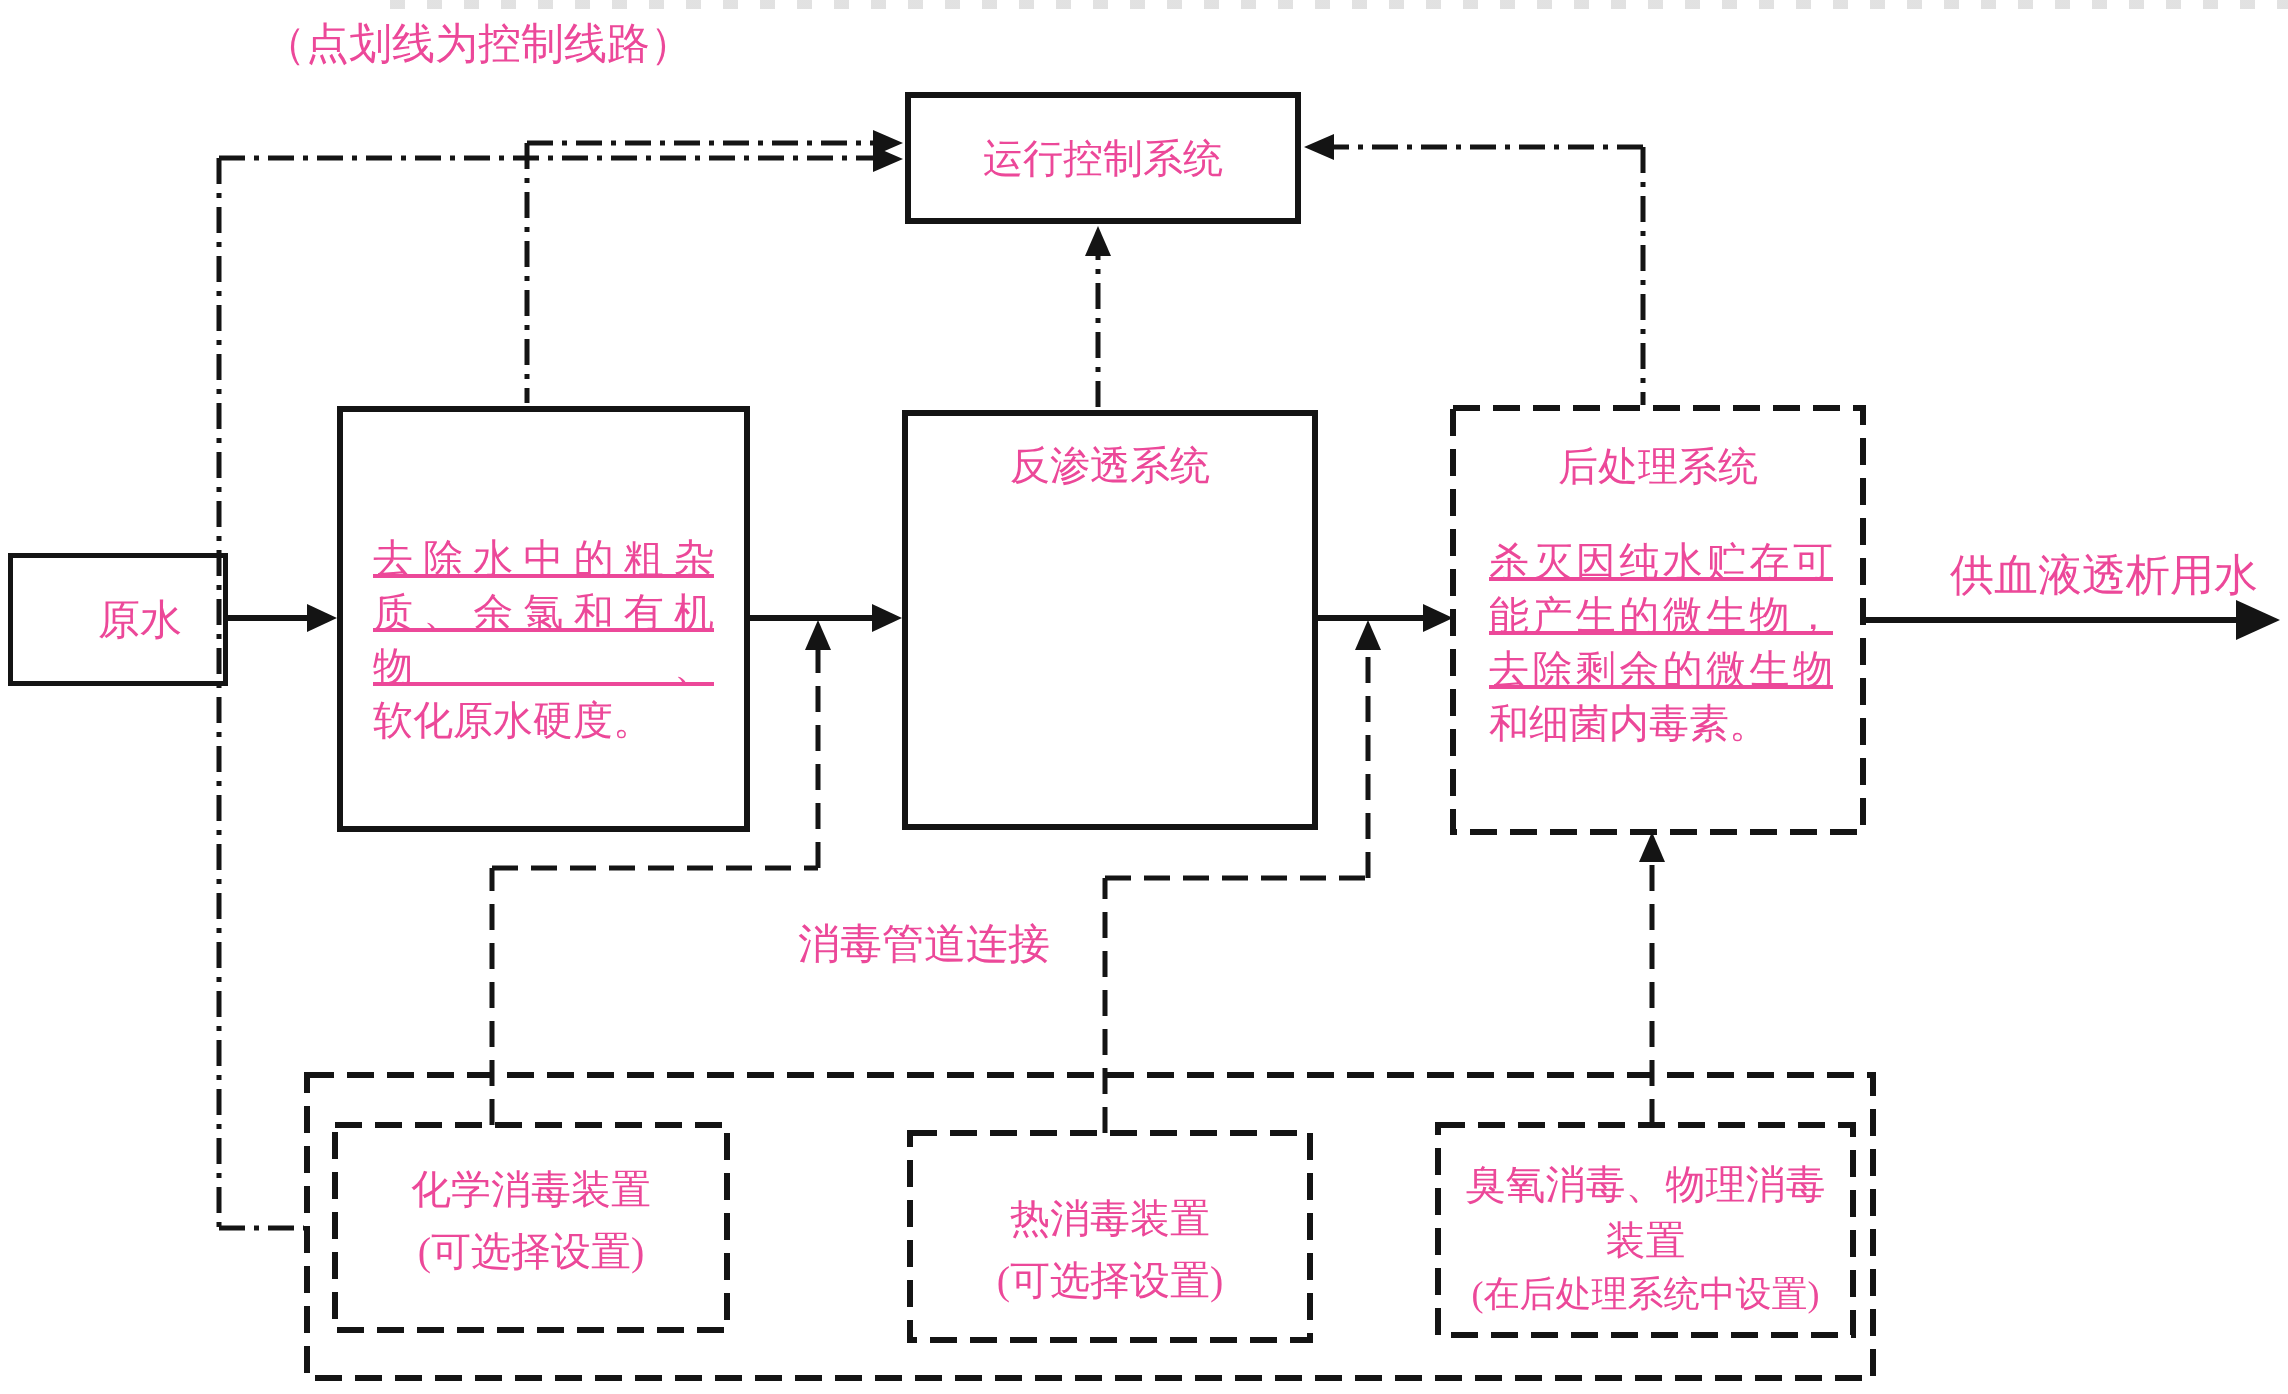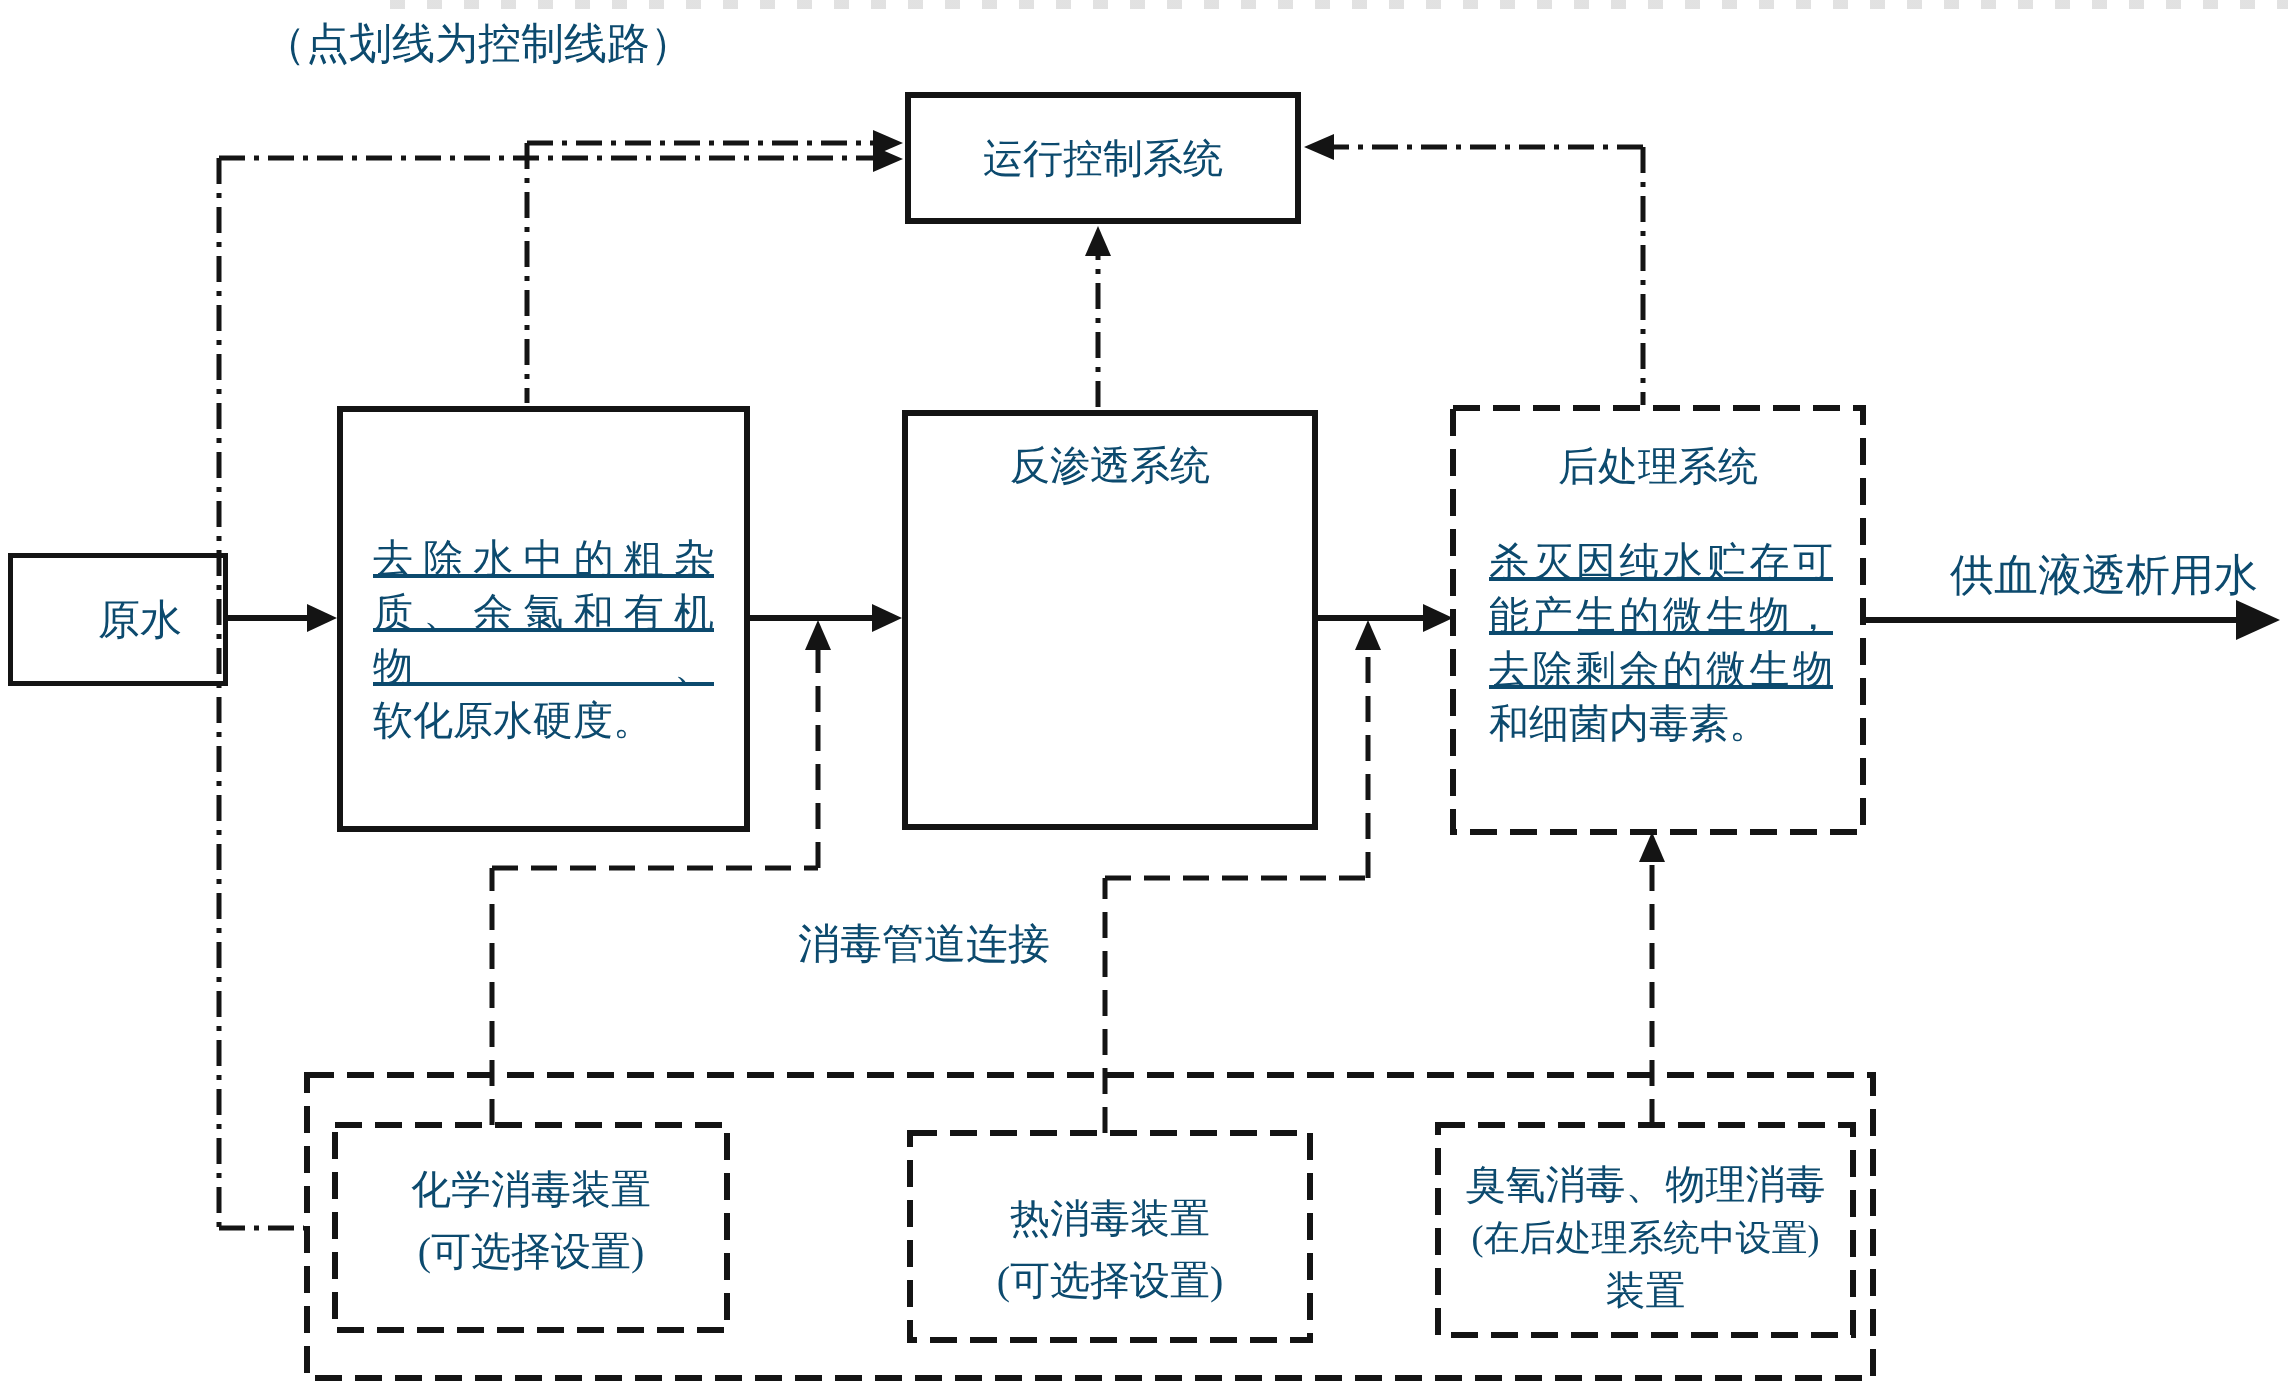--- a/index.html
+++ b/index.html
@@ -1,18 +1,18 @@
 <!DOCTYPE html>
 <html><head>
 <meta charset="utf-8">
 <style>
   html,body{margin:0;padding:0;background:#ffffff;}
   #stage{
     position:relative;width:2288px;height:1394px;background:#ffffff;overflow:hidden;
-    font-family:"Liberation Serif","DejaVu Serif",serif;color:#0c4a6e;
+    font-family:"Liberation Serif","DejaVu Serif",serif;color:#ec4899;
   }
   .abs{position:absolute;}
   
   .sysbox{position:absolute;background:#fff;border:6px solid #141414;box-sizing:border-box;}
   .sysbox .title{position:absolute;left:0;right:0;top:26px;text-align:center;font-size:40px;line-height:48px;white-space:nowrap;}
   .sysbox .body{position:absolute;top:120px;font-size:40px;line-height:54px;}
   .bl{text-align:justify;text-align-last:justify;text-decoration:underline;}
   .bl-last{text-align:left;text-align-last:left;}
   .label{position:absolute;font-size:42px;line-height:48px;white-space:nowrap;}
   
@@ -73,22 +73,22 @@
     <div>(可选择设置)</div>
   </div>
 
   <div class="dashcap txt" style="left:910px;top:1188px;width:400px;line-height:62px;">
     <div>热消毒装置</div>
     <div>(可选择设置)</div>
   </div>
 
   <div class="dashcap txt" style="left:1438px;top:1157px;width:415px;line-height:56px;">
     <div>臭氧消毒、物理消毒</div>
+    <div>装置</div>
     <div style="font-size:36px;line-height:50px;">(在后处理系统中设置)</div>
-    <div>装置</div>
   </div>
 
   <svg id="svglayer" width="2288" height="1394" viewBox="0 0 2288 1394">
     <g stroke="#141414" fill="none">
 
       <g stroke-width="6" stroke-dasharray="27 13">
         <rect x="1453" y="408" width="410" height="424"></rect>
         <rect x="307" y="1075" width="1566" height="303"></rect>
         <rect x="335" y="1125" width="392" height="205"></rect>
         <rect x="910" y="1133" width="400" height="207"></rect>

